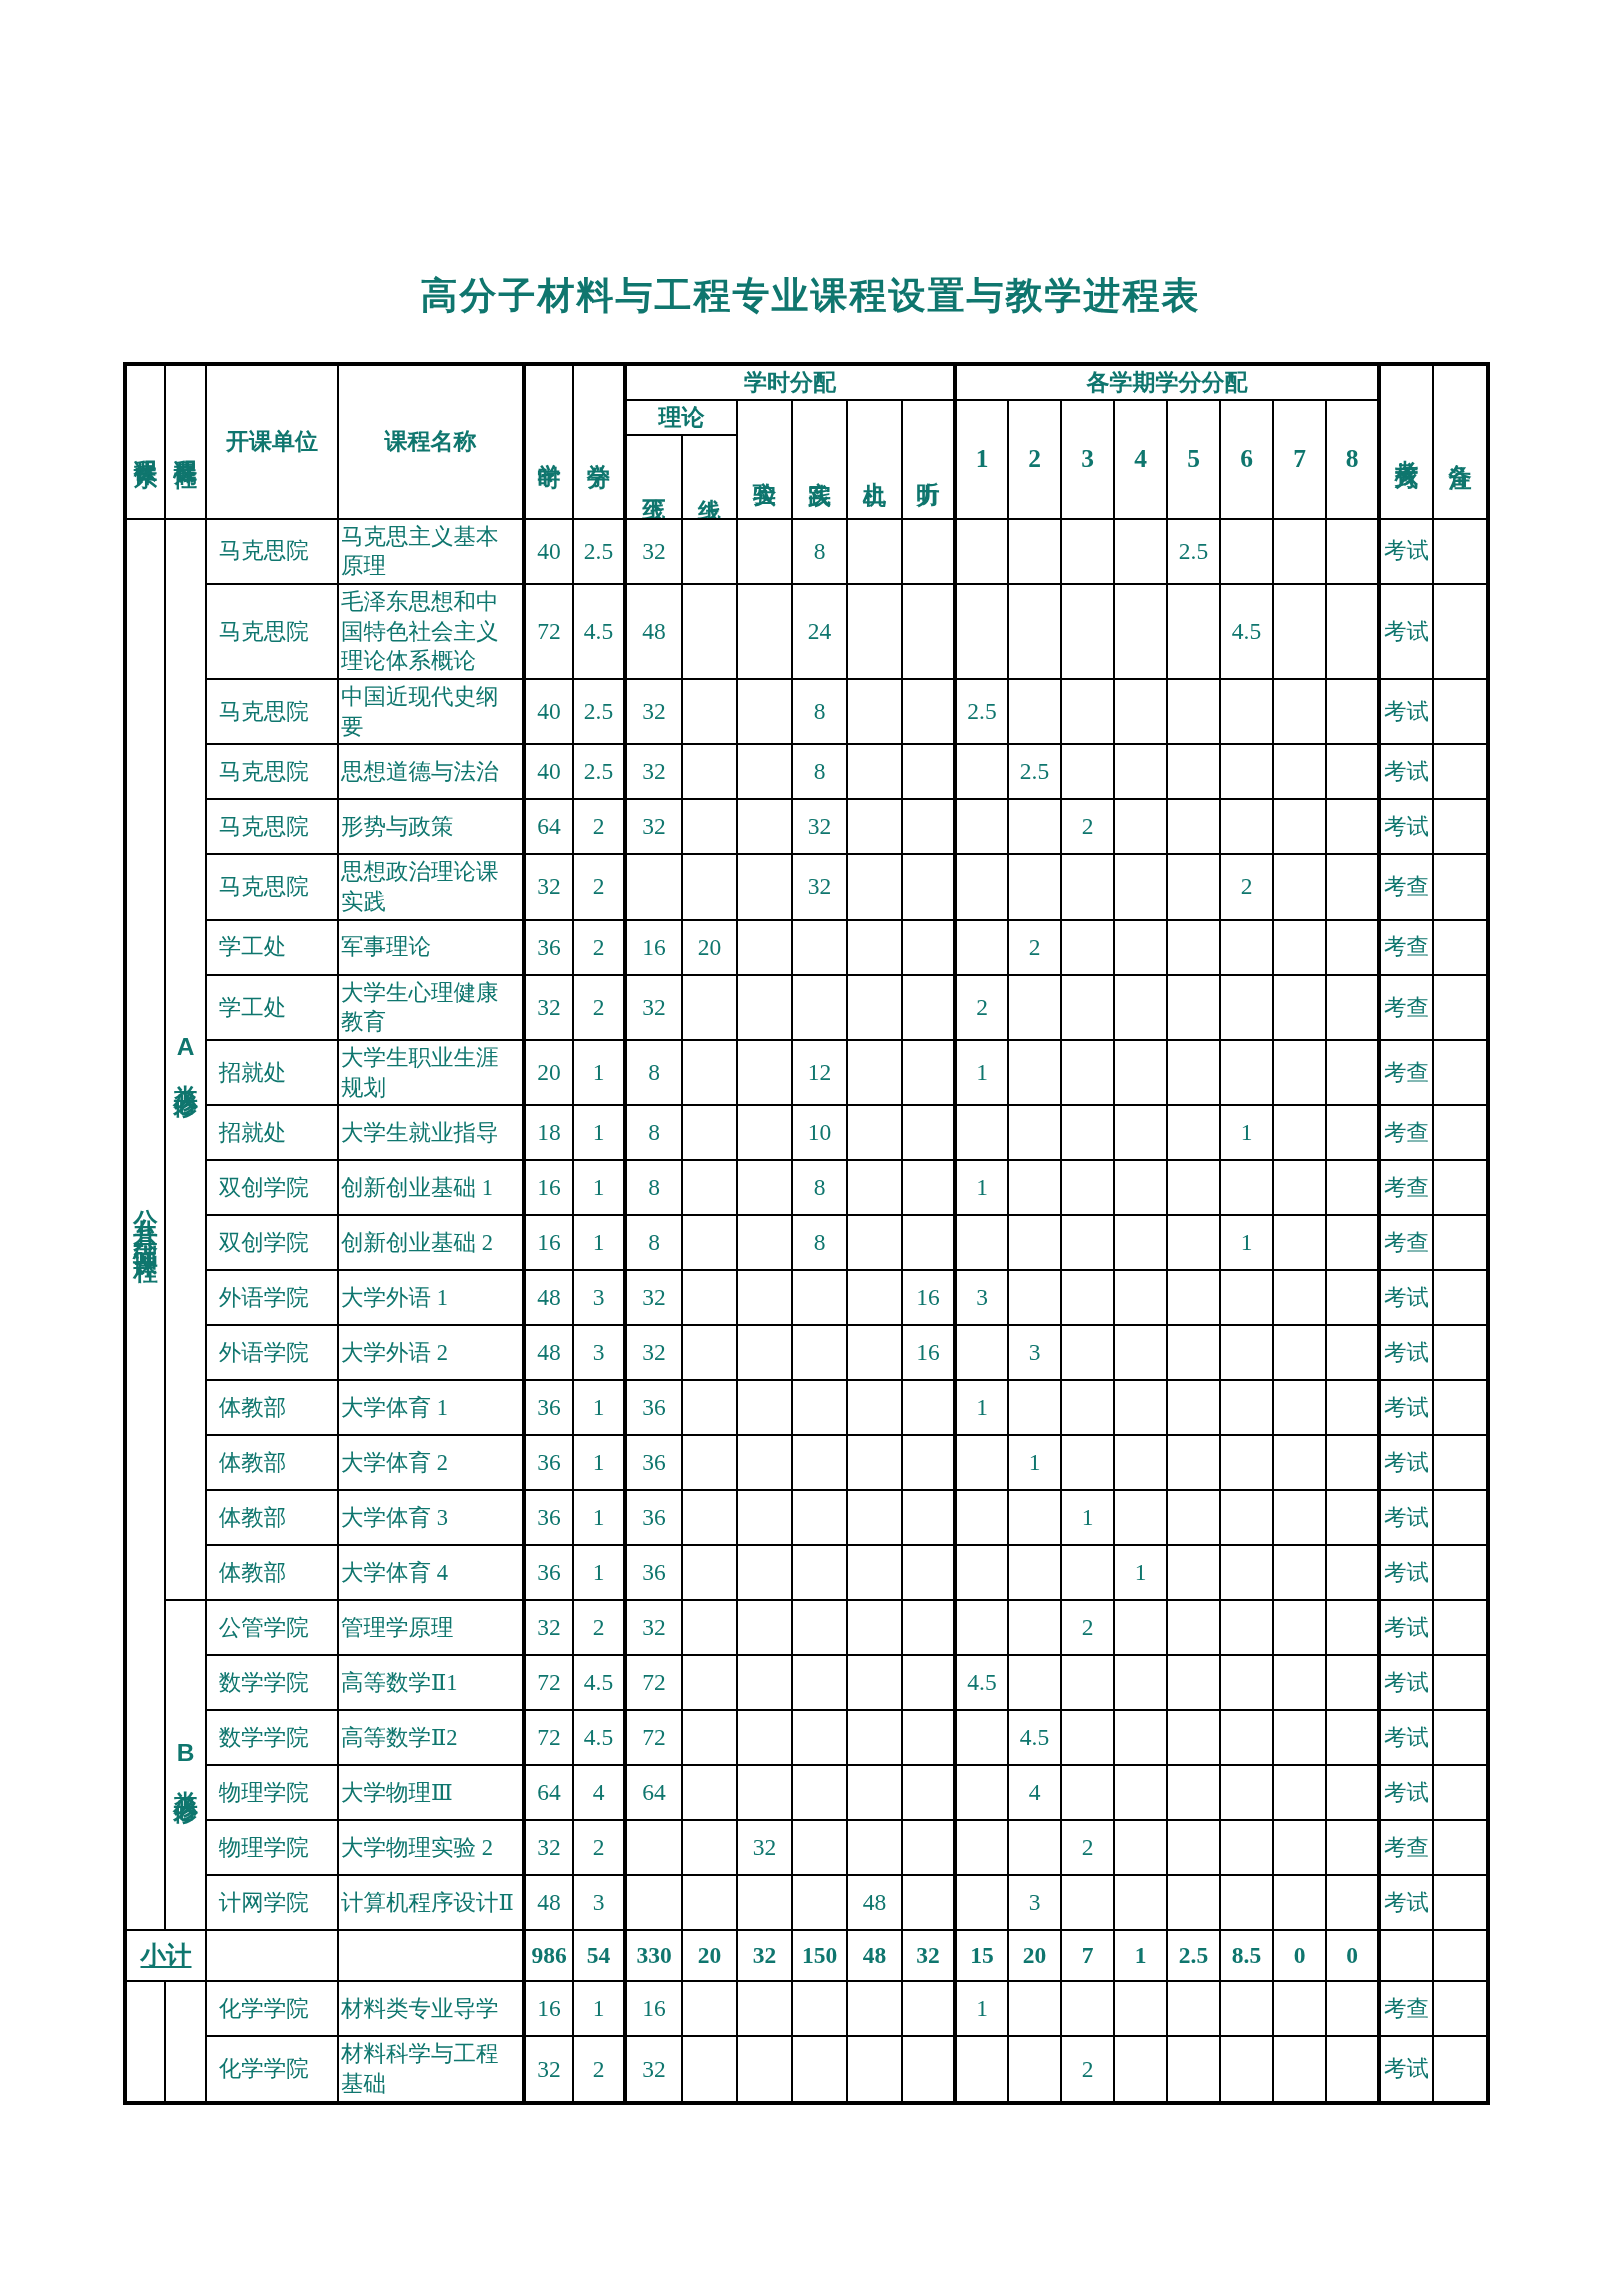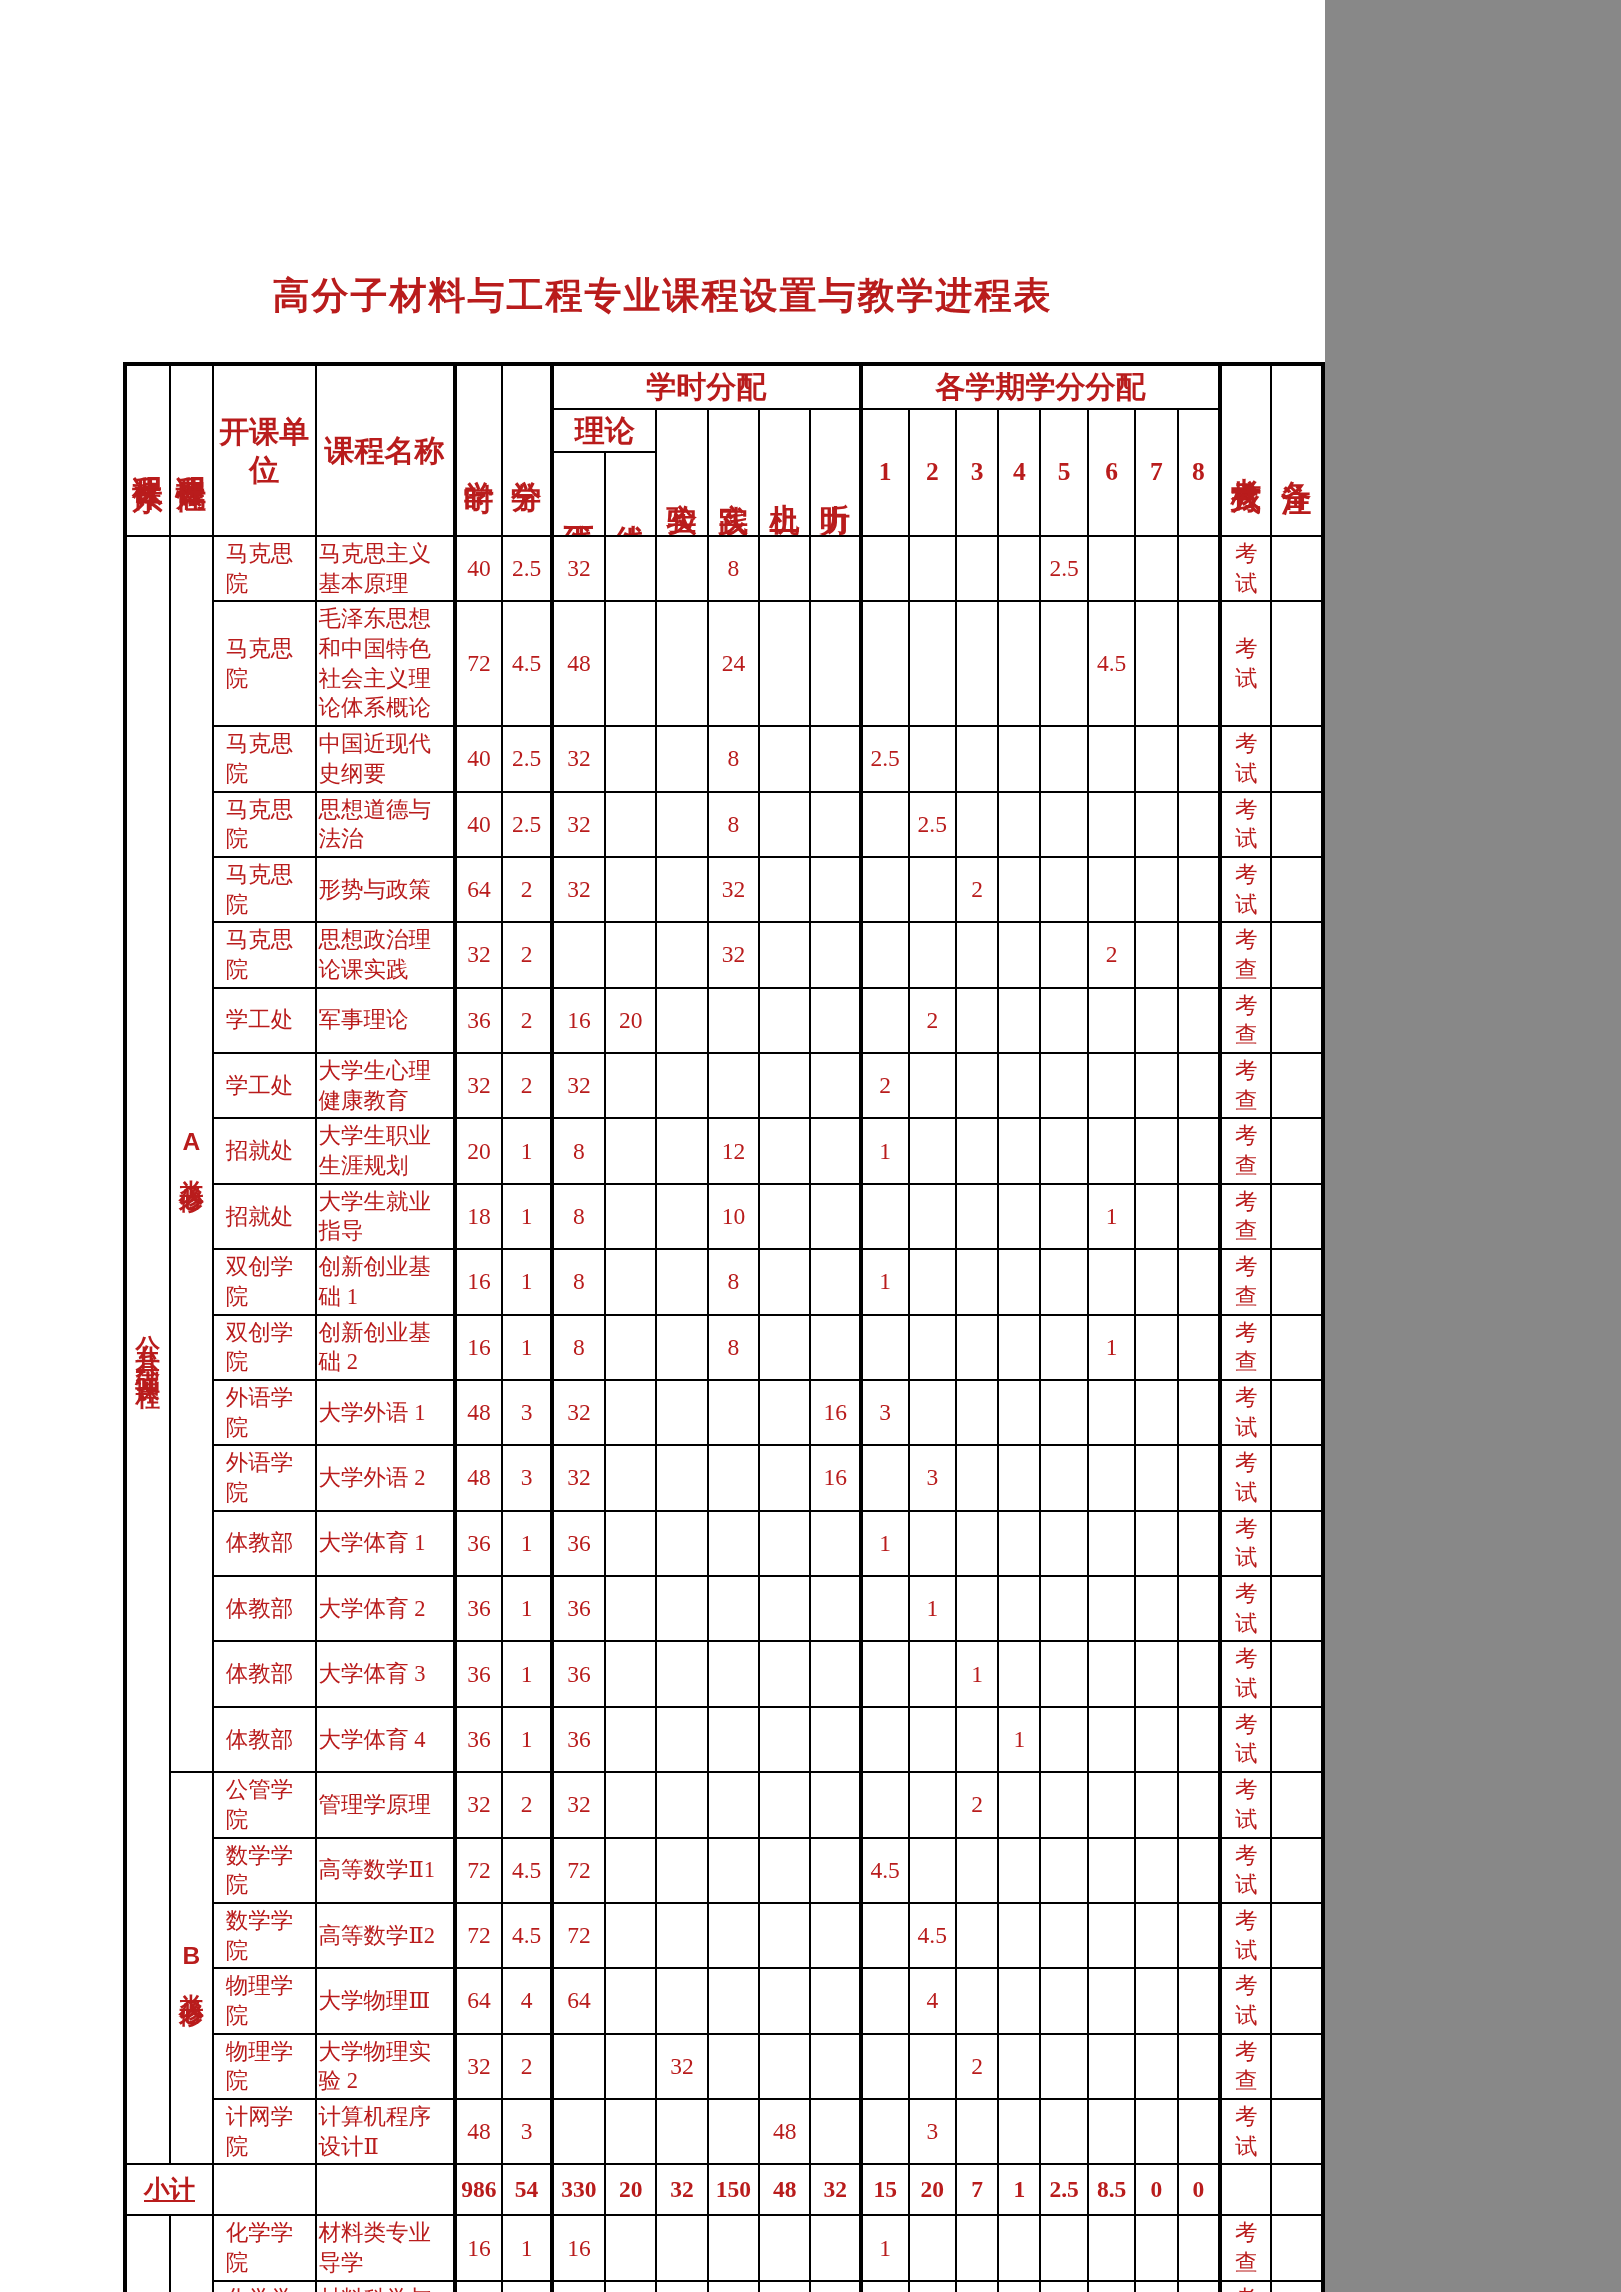--- a/index.html
+++ b/index.html
@@ -1,38 +1,38 @@
 <!DOCTYPE html>
 <html><head>
 <meta charset="utf-8">
 <style>
   html,body{margin:0;padding:0;background:#888;}
   .sheet{
-    width:1325px;height:2293px;background:#ffffff;position:relative;
-    font-family:"Liberation Serif","DejaVu Serif",serif;color:#b91c1c;
+    width:1621px;height:2293px;background:#ffffff;position:relative;
+    font-family:"Liberation Serif","DejaVu Serif",serif;color:#0f766e;
   }
   .title{
     padding-top:271px;text-align:center;
     font-family:"Liberation Sans","DejaVu Sans",sans-serif;
     font-weight:bold;font-size:37px;letter-spacing:2px;
   }
   table.sched{
     margin:41px 0 0 123px;border-collapse:collapse;table-layout:fixed;
     border:4.9px solid #000;
   }
   th,td{
     border-top:2.9px solid #000;border-bottom:2.9px solid #000;
     border-left:2px solid #000;border-right:2px solid #000;
     vertical-align:middle;text-align:center;padding:2px;
     overflow:hidden;
   }
   thead th{
     border-top-width:2px;border-bottom-width:2px;
     font-family:"Liberation Sans","DejaVu Sans",sans-serif;
-    font-weight:bold;font-size:30px;line-height:1.25;
+    font-weight:bold;font-size:23px;line-height:1.25;
   }
   .tl{border-left:4.9px solid #000;}
   tbody td{font-size:22.5px;line-height:1.32;height:49px;}
   td.num{font-size:23.5px;}
   td.unit{text-align:left;padding-left:11.8px;margin-left:32px;}
   td.cname{text-align:left;padding:2px;}
   th.gcell{
     font-family:"Liberation Sans","DejaVu Sans",sans-serif;
     font-weight:bold;font-size:24.5px;background:#fff;
   }

